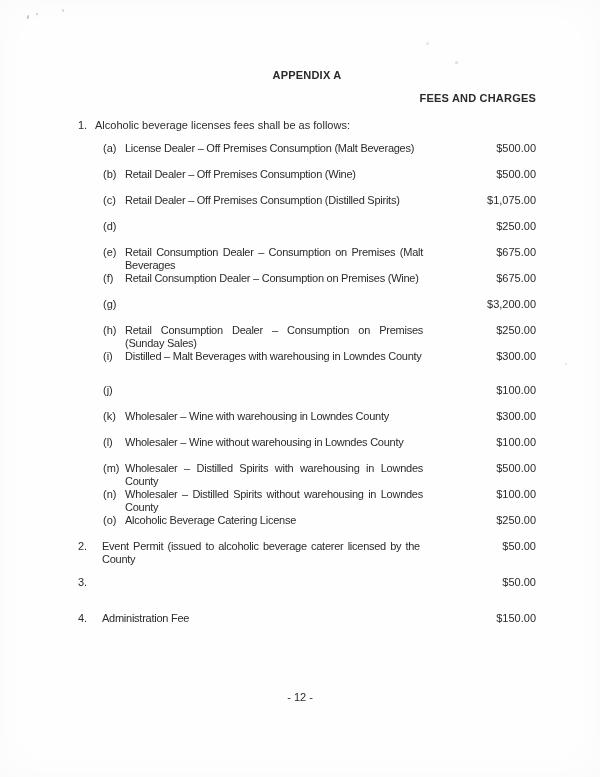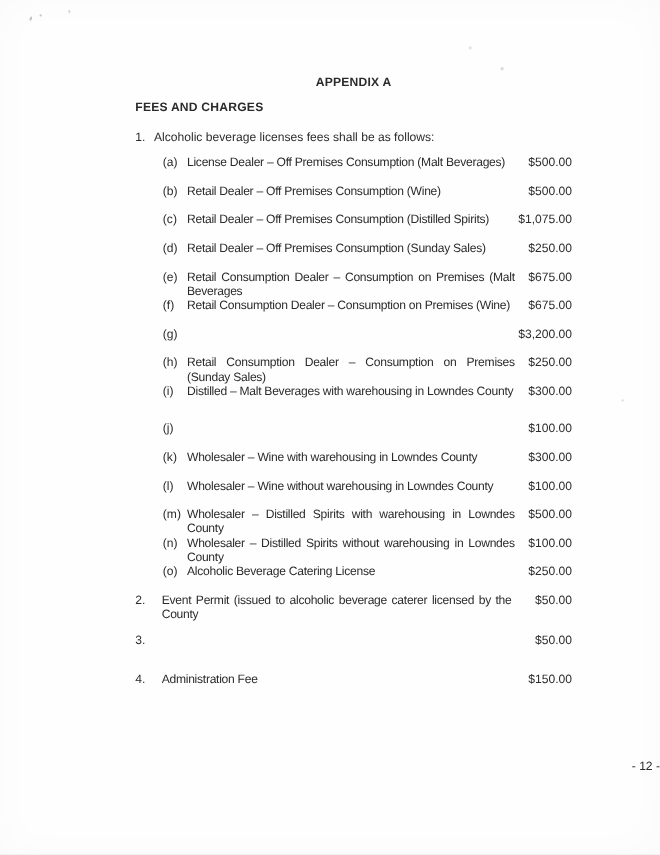--- a/index.html
+++ b/index.html
@@ -7,45 +7,45 @@
     position:relative;
     width:600px; height:777px;
     margin:0 auto;
     background:#fefefe;
     font-family:"Liberation Sans", sans-serif;
     font-size:11px;
     color:#2b2b2b;
     overflow:hidden;
     box-shadow: inset 0 0 40px rgba(0,0,0,0.02);
   }
-  .content { padding:68px 80px 0 78px;margin-left:45px; }
+  .content { padding:68px 64px 0 78px; }
 
   .doc-title { text-align:center; font-weight:700; line-height:14px; letter-spacing:0.2px; }
-  .doc-subtitle { text-align:left; font-weight:700; line-height:14px; letter-spacing:0.2px; margin-top:9px; }
+  .doc-subtitle { text-align:right; font-weight:700; line-height:14px; letter-spacing:0.2px; margin-top:9px; }
 
   .item-intro { display:flex; margin-top:14px; line-height:13px; }
   .item-intro .nnum1 { width:17px; flex:none; }
 
   .fee-table { margin-top:10px; margin-left:25px; }
   .thead { display:flex; line-height:13px; }
   .col-license { margin-left:115px; text-decoration:underline; }
   .col-fee { margin-left:auto; margin-right:33px; text-decoration:underline; }
 
   .lrow { display:flex; align-items:flex-start; min-height:26px; line-height:13px; }
   .lrow .letter { width:22px; flex:none; }
   .lrow .ltext { width:298px; flex:none; text-align:justify; letter-spacing:-0.25px; }
   .lrow .fee { margin-left:auto; text-align:left; position:relative; white-space:nowrap; }
   .lrow:nth-child(9) { margin-bottom:8px; }
 
   .nrow { display:flex; align-items:flex-start; min-height:26px; line-height:13px; margin-bottom:10px; }
   .nrow .nnum { width:24px; flex:none; }
   .nrow .ntext { width:318px; flex:none; text-align:justify; letter-spacing:-0.25px; }
   .nrow .fee { margin-left:auto; text-align:right; position:relative; white-space:nowrap; }
 
-  .page-number { position:absolute; top:691px; left:0; right:0; text-align:right; line-height:13px; }
+  .page-number { position:absolute; top:691px; left:0; right:0; text-align:center; line-height:13px; }
 
   
   .speck { position:absolute; background:#8f8f8f; border-radius:50%; }
   .sp1 { left:27px; top:15px; width:2px; height:4px; transform:rotate(18deg); opacity:.55; }
   .sp2 { left:36px; top:13px; width:2px; height:2px; opacity:.5; }
   .sp3 { left:62px; top:9px;  width:2px; height:3px; transform:rotate(-15deg); opacity:.35; }
   .sp4 { left:426px; top:42px; width:3px; height:3px; opacity:.22; }
   .sp5 { left:455px; top:61px; width:3px; height:3px; opacity:.3; }
   .sp6 { left:565px; top:363px; width:2px; height:2px; opacity:.3; }
 </style>
@@ -85,21 +85,20 @@
   </div>
 
   <div class="lrow">
     <span class="letter">(c)</span>
     <span class="ltext">Retail Dealer – Off Premises Consumption (Distilled Spirits)</span>
     <span class="fee">$1,075.00</span>
   </div>
 
   <div class="lrow">
     <span class="letter">(d)</span>
-    <span class="ltext">Retail Dealer – Off Premises Consumption (Sunday Sales)</span>
     <span class="fee">$250.00</span>
   </div>
 
   <div class="lrow">
     <span class="letter">(e)</span>
     <span class="ltext">Retail Consumption Dealer – Consumption on Premises (Malt Beverages</span>
     <span class="fee">$675.00</span>
   </div>
 
   <div class="lrow">

